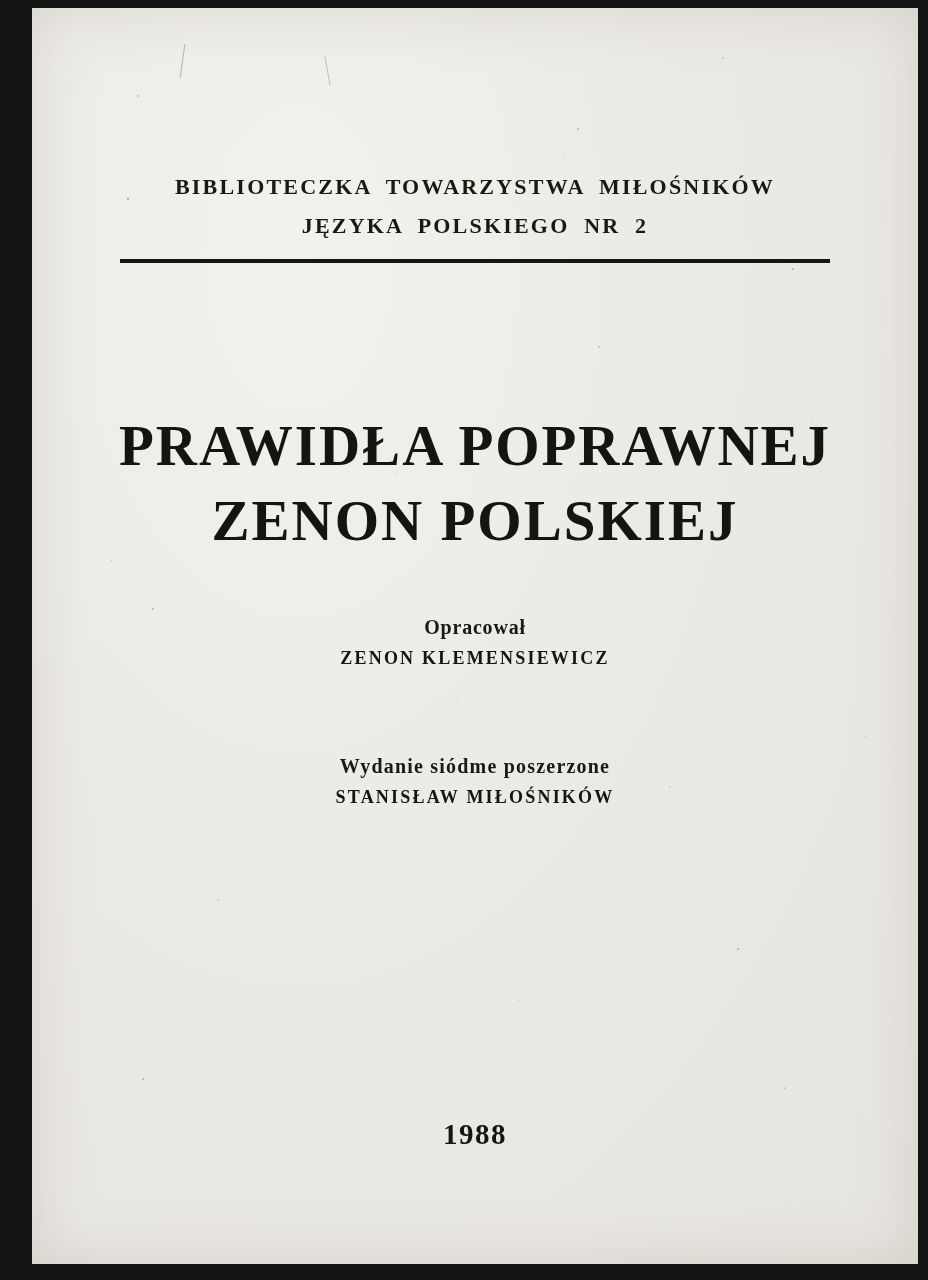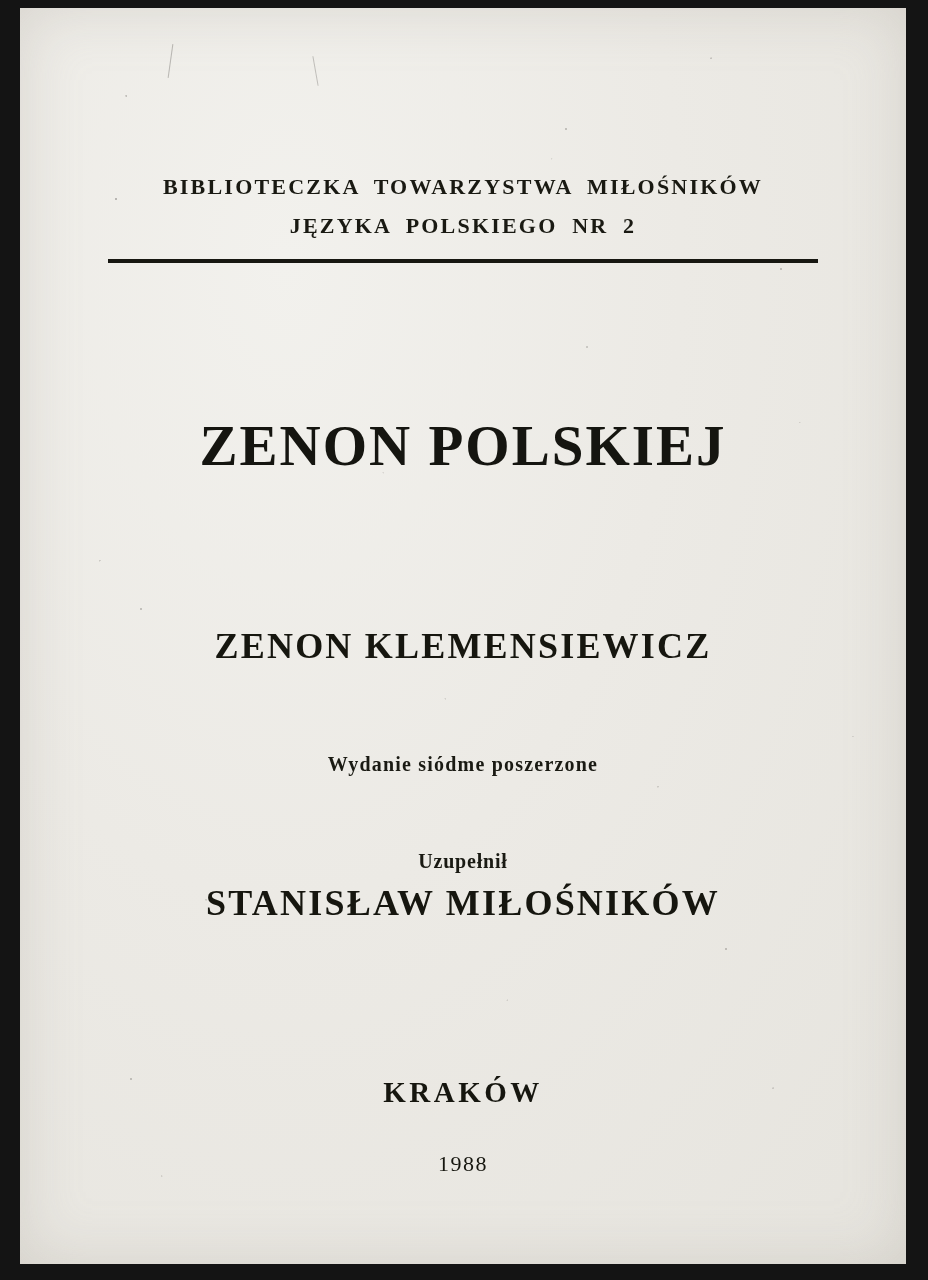--- a/index.html
+++ b/index.html
@@ -18,21 +18,21 @@
   .scan {
     position: relative;
     width: 928px;
     height: 1280px;
     background: #141414;
   }
 
   
   .page {
     position: absolute;
-    left: 20px;
+    left: 32px;
     top: 8px;
     width: 886px;
     height: 1256px;
     background:
       radial-gradient(ellipse at 30% 20%, #f2f1ed 0%, #eceae5 45%, #e6e4de 100%);
     box-shadow: inset 0 0 60px rgba(160,155,145,0.28);
   }
 
   
   .speckle {
@@ -114,21 +114,21 @@
   .small-caps-label {
     font-family: "Liberation Serif", serif;
     font-weight: bold;
     font-size: 20px;
     letter-spacing: 0.8px;
     color: #1a1a13;
   }
   .person {
     font-family: "Liberation Serif", serif;
     font-weight: bold;
-    font-size: 36px;
+    font-size: 18px;
     letter-spacing: 2.2px;
     margin-top: 9px;
     color: #16160f;
   }
   .edition {
     font-family: "Liberation Serif", serif;
     font-weight: bold;
     font-size: 20px;
     letter-spacing: 1.2px;
     margin-top: 86px;
@@ -146,22 +146,22 @@
   }
   .city {
     font-family: "Liberation Serif", serif;
     font-weight: bold;
     font-size: 29px;
     letter-spacing: 3.5px;
     color: #16160f;
   }
   .year {
     font-family: "Liberation Serif", serif;
-    font-weight: normal;
-    font-size: 22px;
+    font-weight: bold;
+    font-size: 29px;
     letter-spacing: 1.5px;
     margin-top: 42px;
     color: #16160f;
   }
 
   
   .mark {
     position: absolute;
     background: rgba(40,38,34,0.55);
     pointer-events: none;
@@ -176,32 +176,32 @@
 
     <div class="content">
 
       <div class="series">
         <div class="series-line">BIBLIOTECZKA  TOWARZYSTWA  MIŁOŚNIKÓW</div>
         <div class="series-line">JĘZYKA POLSKIEGO NR 2</div>
         <div class="rule"></div>
       </div>
 
       <div class="title">
+        <div class="title-line">PRAWIDŁA POPRAWNEJ</div>
         <div class="title-line">ZENON POLSKIEJ</div>
       </div>
 
       <div class="credits">
+        <div class="small-caps-label">Opracował</div>
         <div class="person">ZENON KLEMENSIEWICZ</div>
         <div class="edition">Wydanie siódme poszerzone</div>
-        <div class="small-caps-label gap-before-suppl">Uzupełnił</div>
         <div class="person">STANISŁAW MIŁOŚNIKÓW</div>
       </div>
 
       <div class="imprint">
-        <div class="city">KRAKÓW</div>
         <div class="year">1988</div>
       </div>
 
     </div>
 
     <div class="mark" style="left:150px;top:36px;width:1px;height:34px;transform:rotate(8deg);opacity:.5;"></div>
     <div class="mark" style="left:295px;top:48px;width:1px;height:30px;transform:rotate(-10deg);opacity:.45;"></div>
     <div class="mark" style="left:95px;top:190px;width:2px;height:2px;opacity:.5;"></div>
     <div class="mark" style="left:760px;top:260px;width:2px;height:2px;opacity:.4;"></div>
     <div class="mark" style="left:545px;top:120px;width:2px;height:2px;opacity:.4;"></div>

